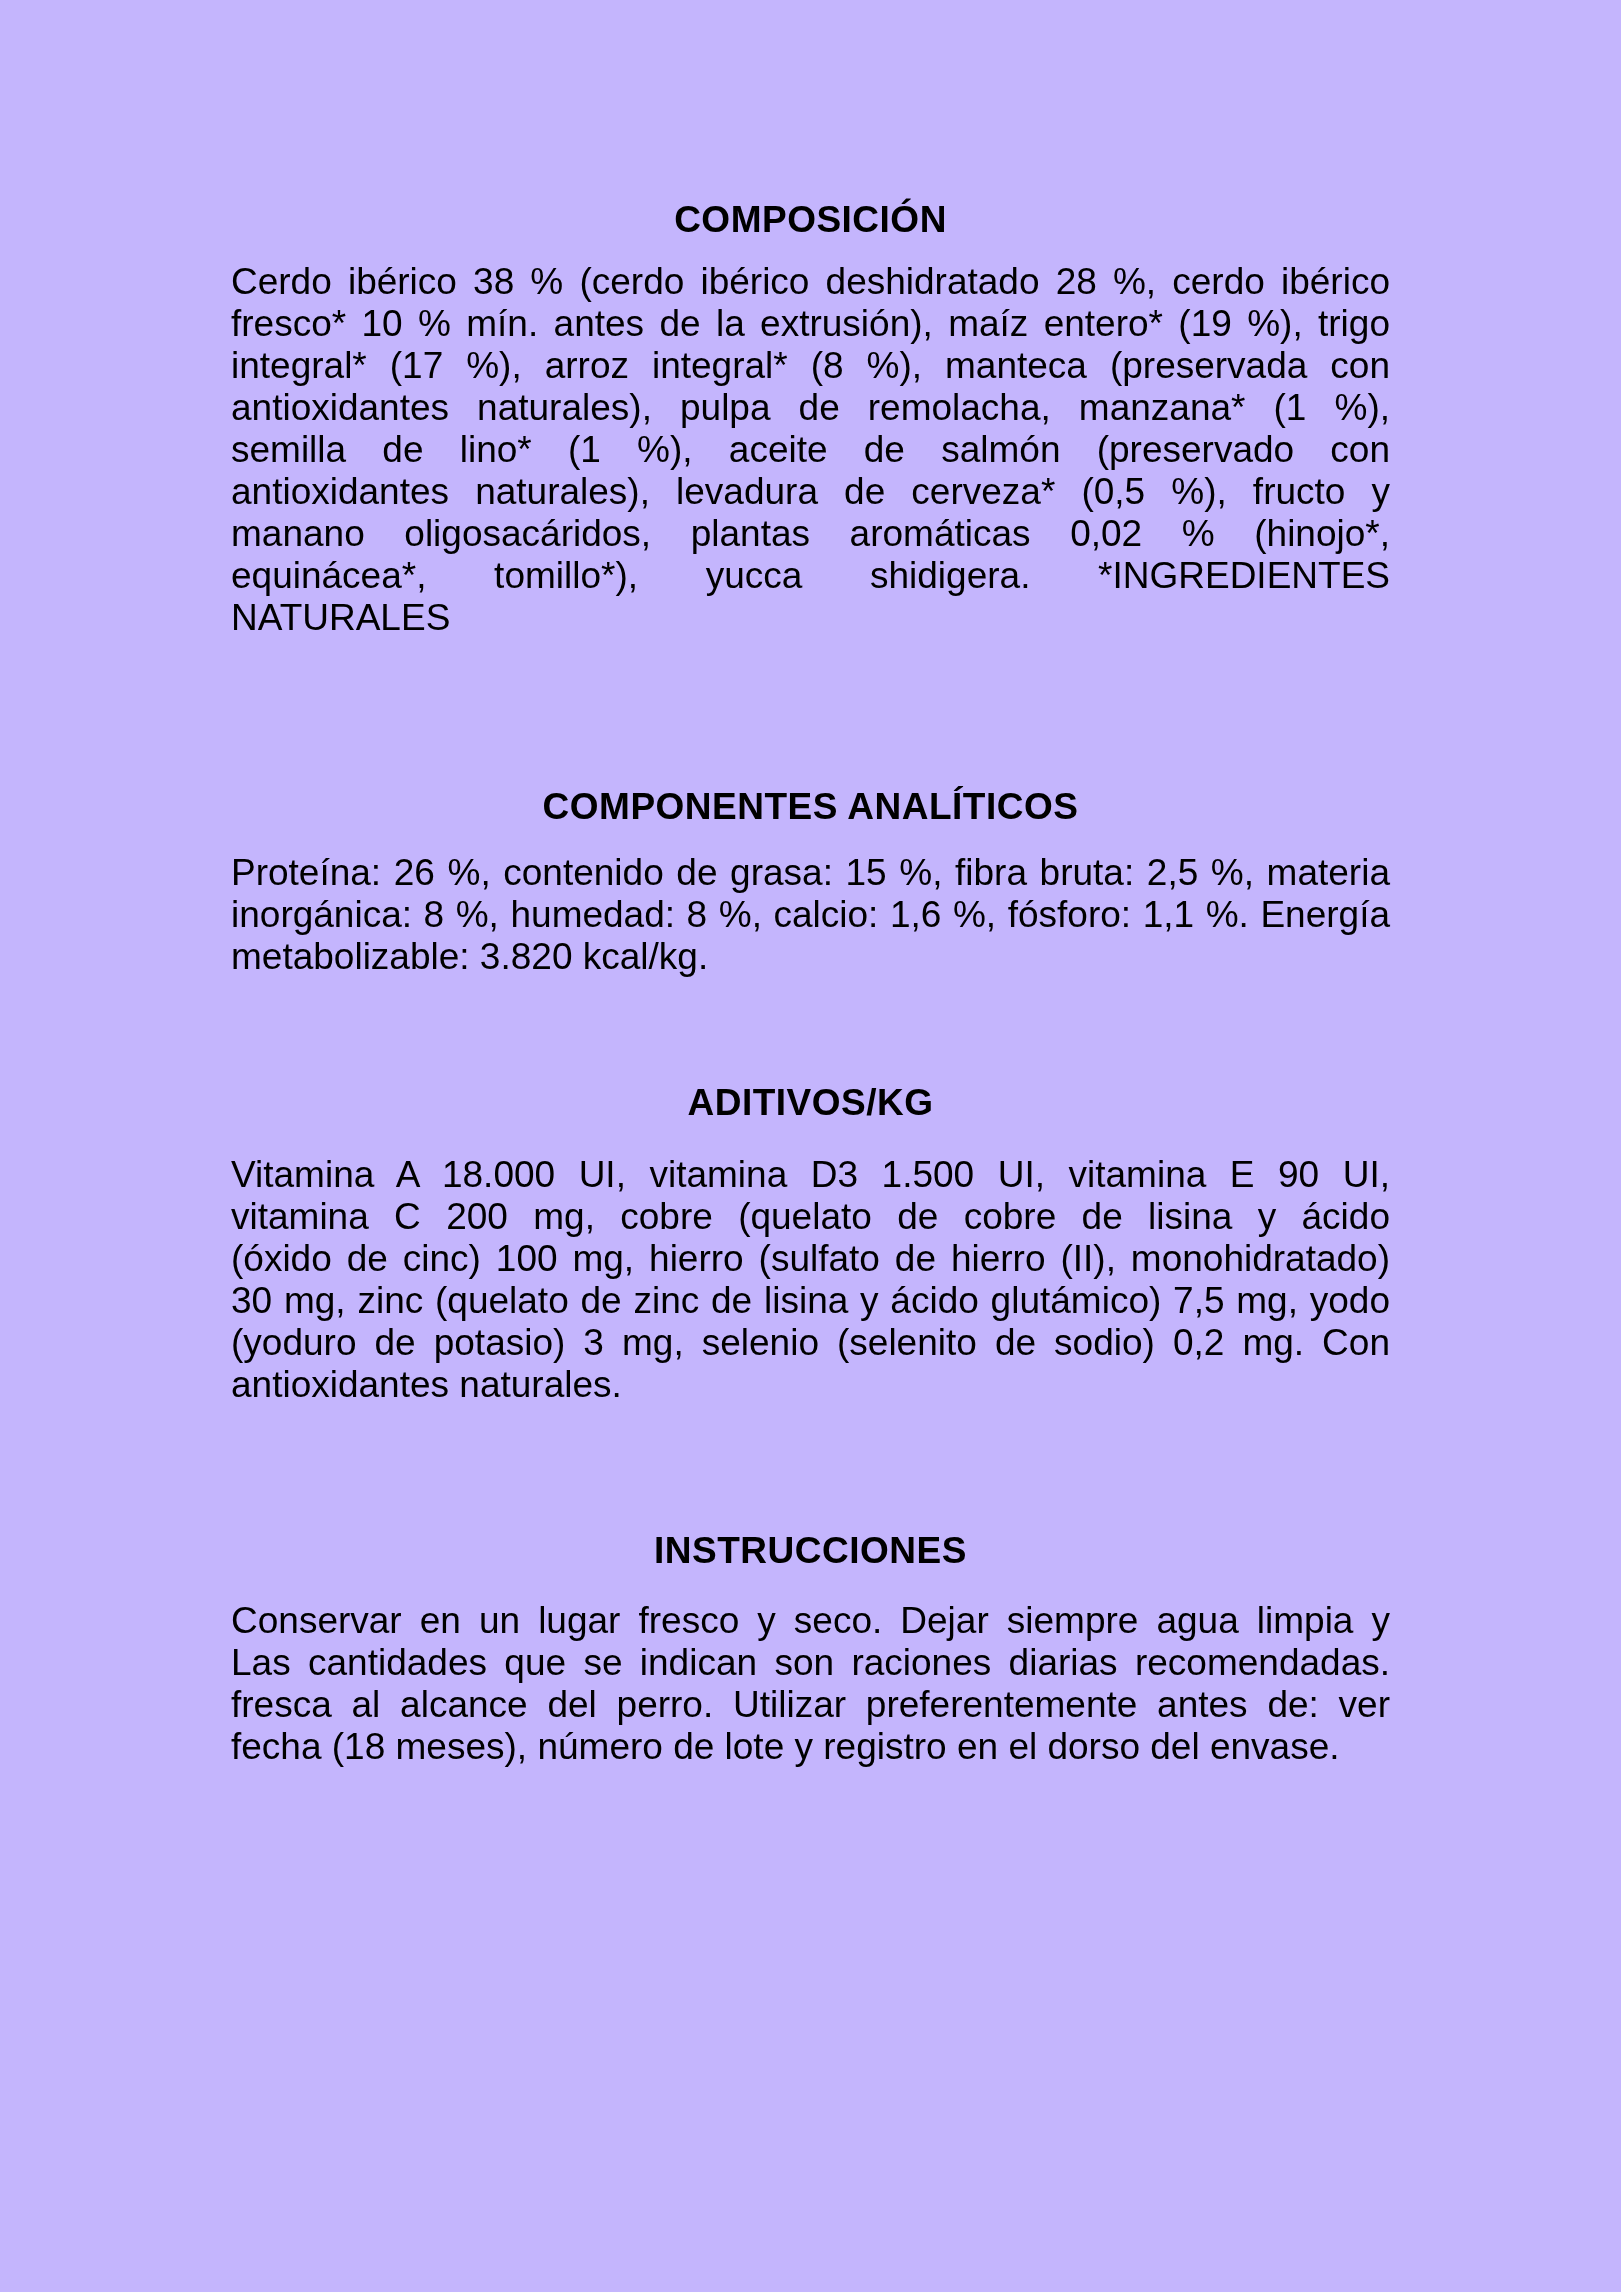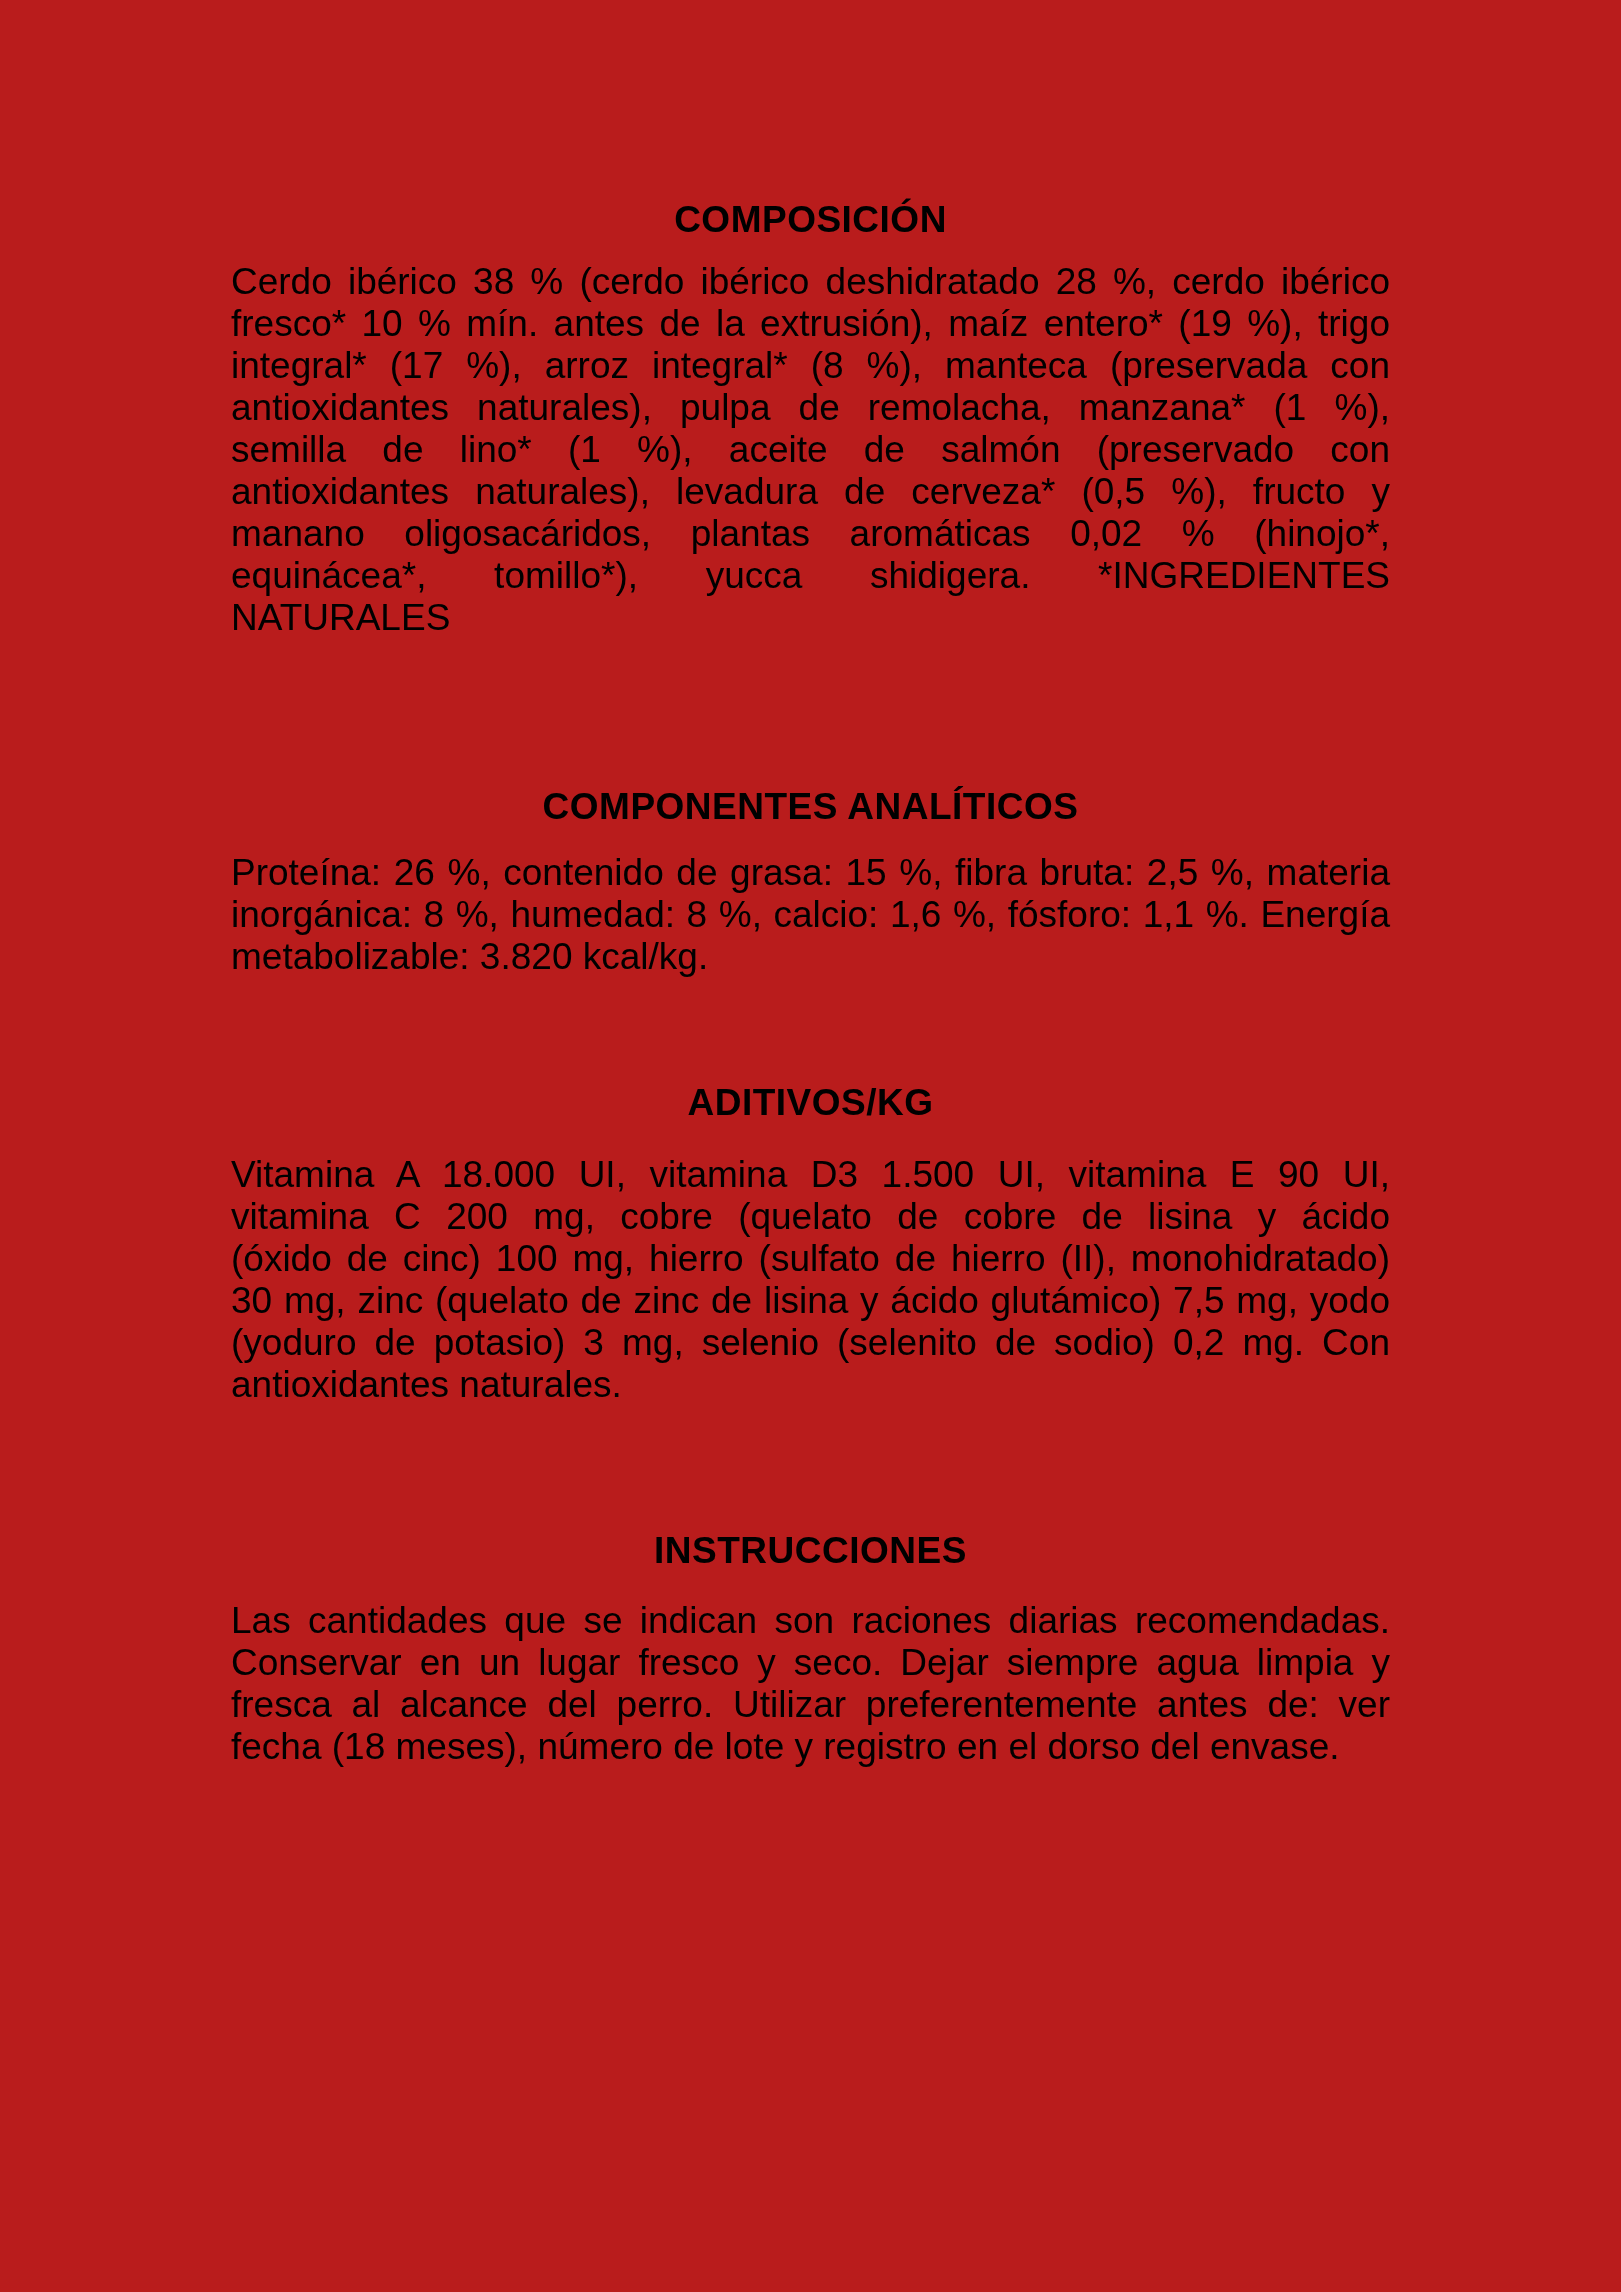--- a/index.html
+++ b/index.html
@@ -5,21 +5,21 @@
   html, body {
     margin: 0;
     padding: 0;
     background: #ffffff;
   }
   .page {
     position: relative;
     width: 1621px;
     height: 2293px;
     margin: 0 auto;
-    background: #b91c1c;
+    background: #c4b5fd;
     color: #000000;
     font-family: "Liberation Sans", "DejaVu Sans", sans-serif;
     overflow: hidden;
   }
   .content {
     box-sizing: border-box;
     padding: 199px 231px 0 231px;
     width: 100%;
   }
   .section-heading {
@@ -82,21 +82,21 @@
           <div class="line">vitamina C 200 mg, cobre (quelato de cobre de lisina y ácido</div>
           <div class="line">(óxido de cinc) 100 mg, hierro (sulfato de hierro (II), monohidratado)</div>
           <div class="line">30 mg, zinc (quelato de zinc de lisina y ácido glutámico) 7,5 mg, yodo</div>
           <div class="line">(yoduro de potasio) 3 mg, selenio (selenito de sodio) 0,2 mg. Con</div>
           <div class="line last">antioxidantes naturales.</div>
         </div>
       </section>
       <section class="section">
         <div class="section-heading">INSTRUCCIONES</div>
         <div class="paragraph">
+          <div class="line">Conservar en un lugar fresco y seco. Dejar siempre agua limpia y</div>
           <div class="line">Las cantidades que se indican son raciones diarias recomendadas.</div>
-          <div class="line">Conservar en un lugar fresco y seco. Dejar siempre agua limpia y</div>
           <div class="line">fresca al alcance del perro. Utilizar preferentemente antes de: ver</div>
           <div class="line last">fecha (18 meses), número de lote y registro en el dorso del envase.</div>
         </div>
       </section>
     </main>
 </div>
 
 
 </body></html>

